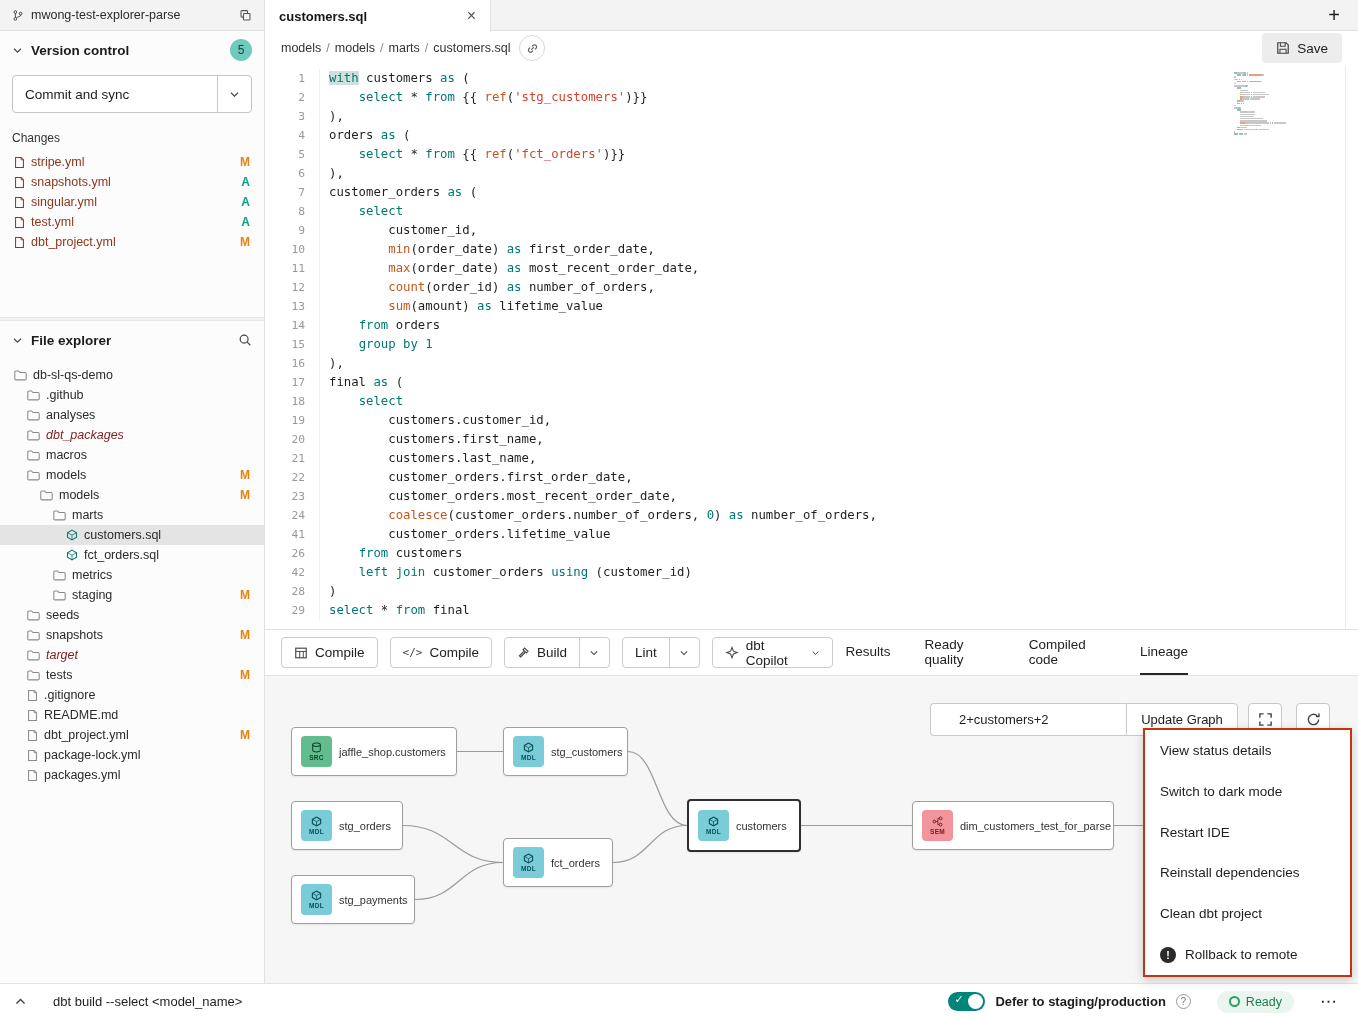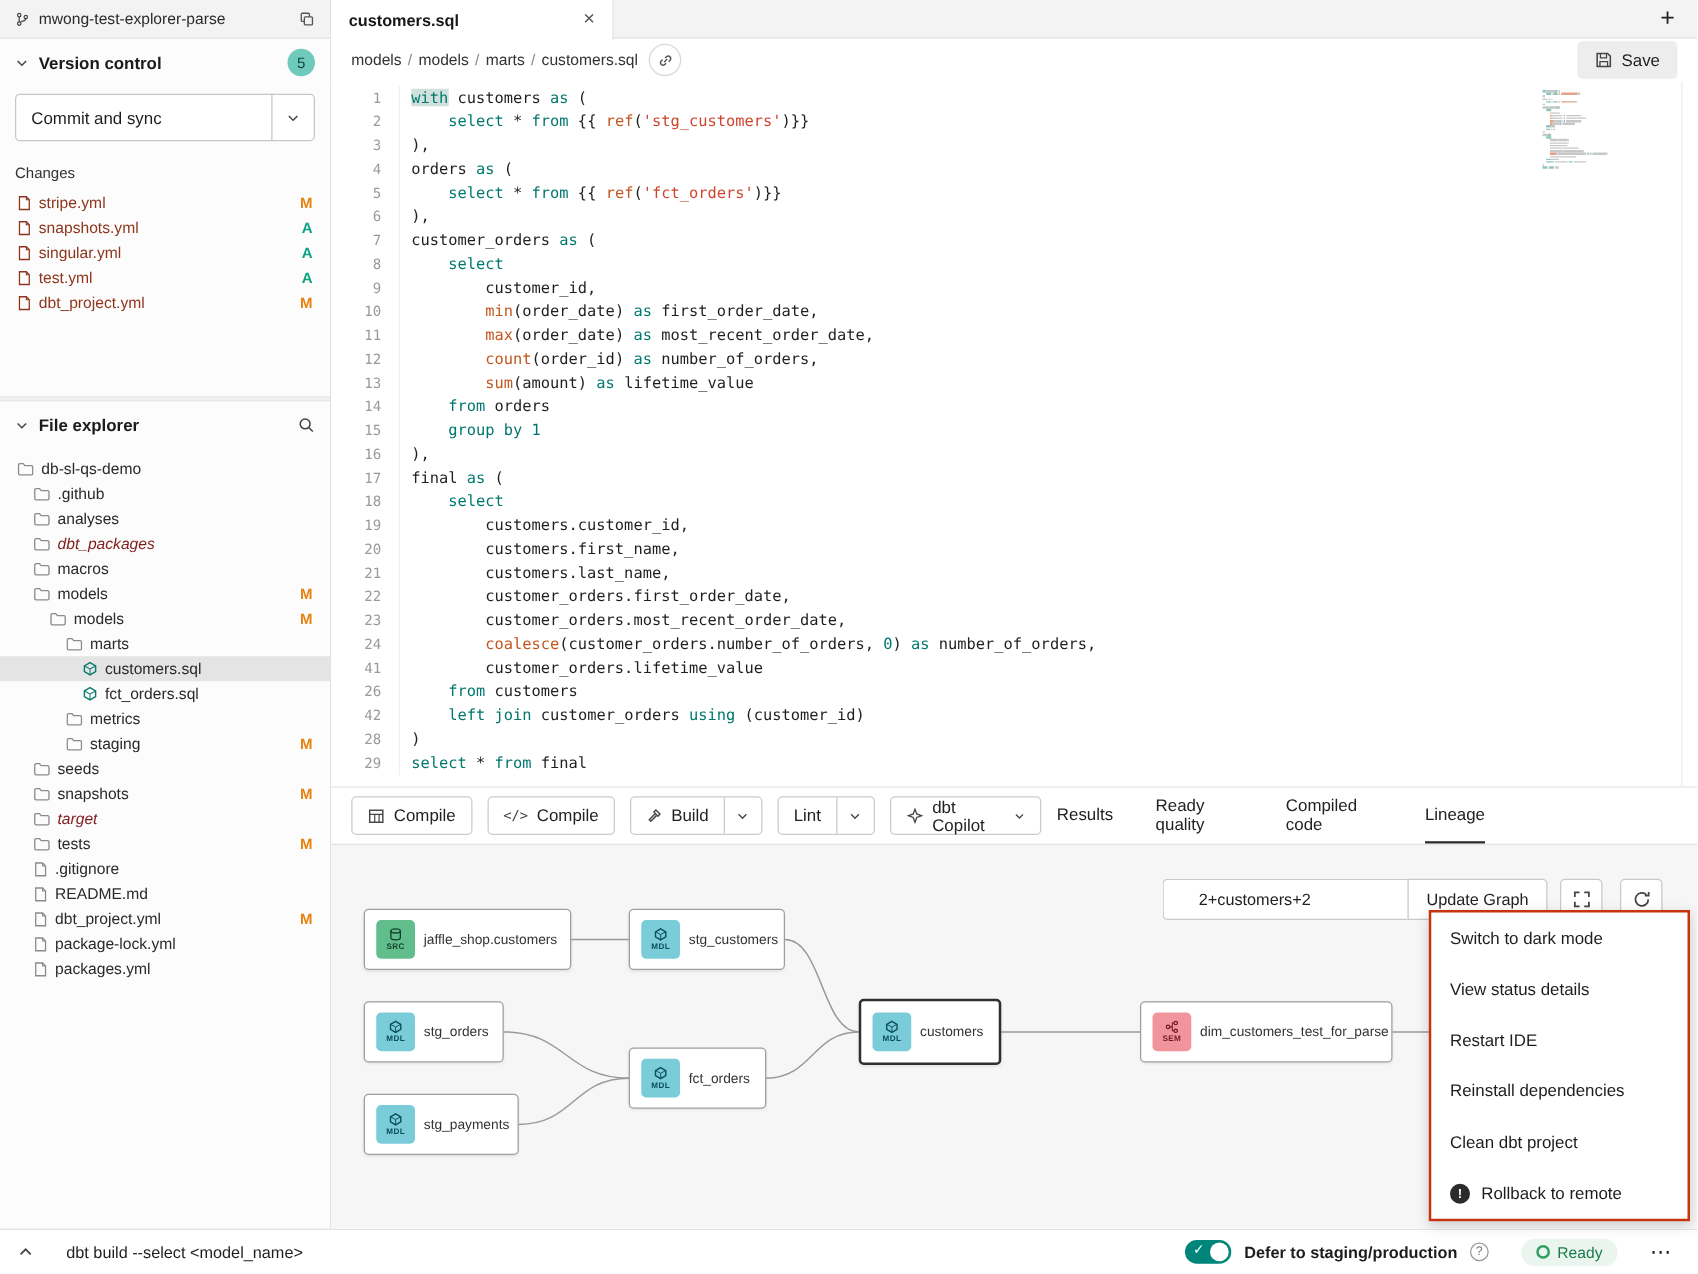--- a/index.html
+++ b/index.html
@@ -901,24 +901,24 @@
               <path d="M13.5 8a5.5 5.5 0 1 1-1.6-3.9" fill="none" stroke="#444" stroke-width="1.5"></path>
               <path d="M13.8 1.6v3.2h-3.2" fill="none" stroke="#444" stroke-width="1.5"></path>
             </svg>
         </div>
       </div>
     </div>
   </div>
 
   <div class="cmenu">
       <div class="cmi">
+        <span>View status details</span>
+      </div>
+      <div class="cmi">
         <span>Switch to dark mode</span>
-      </div>
-      <div class="cmi">
-        <span>View status details</span>
       </div>
       <div class="cmi">
         <span>Restart IDE</span>
       </div>
       <div class="cmi">
         <span>Reinstall dependencies</span>
       </div>
       <div class="cmi">
         <span>Clean dbt project</span>
       </div>

